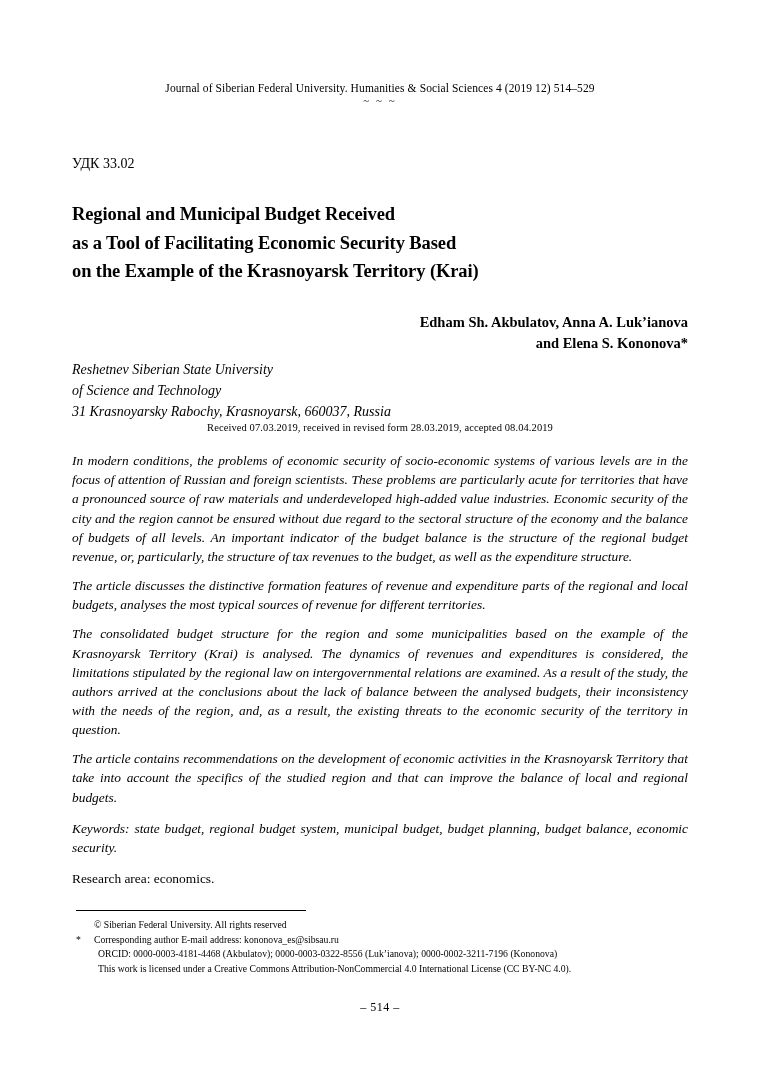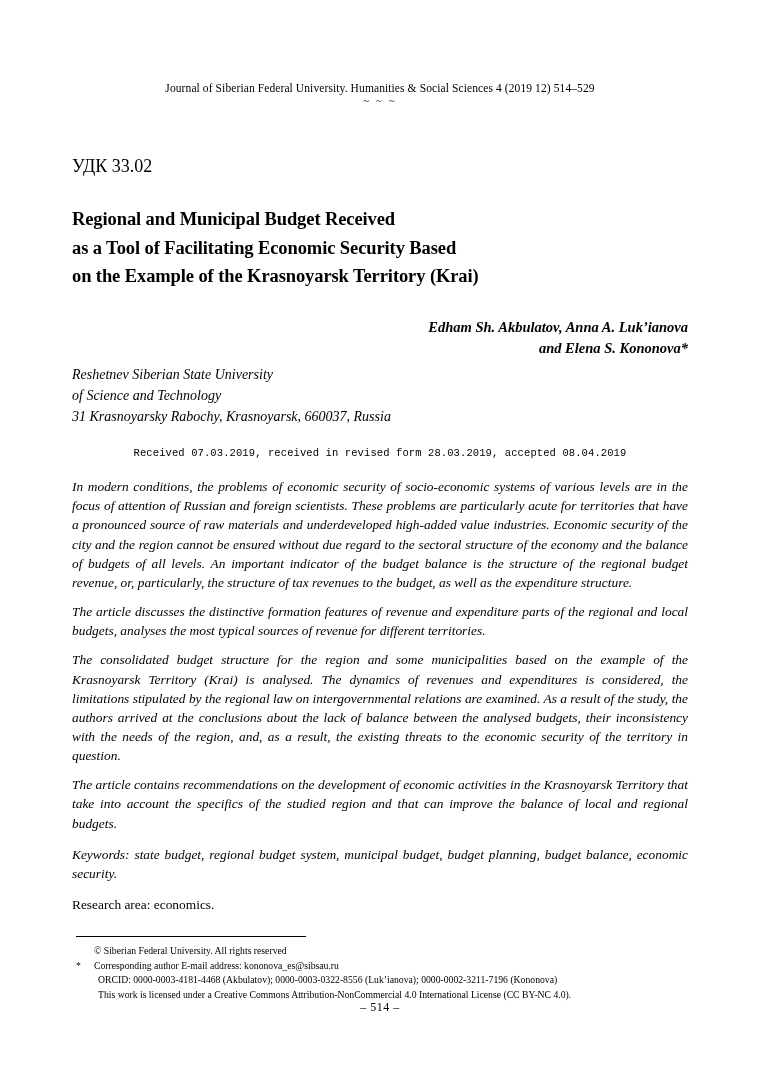--- a/index.html
+++ b/index.html
@@ -40,52 +40,49 @@
   }
   .tilde {
     text-align: center;
     font-size: 11px;
     letter-spacing: 2px;
     color: #111;
     margin-top: -2px;
   }
   .udk {
     margin-top: 50px;
-    font-size: 18px;
+    font-size: 14px;
     font-family: "Liberation Serif", serif;
   }
   .title {
     margin-top: 28px;
     font-size: 18.5px;
     font-weight: bold;
     line-height: 1.55;
     letter-spacing: -0.1px;
   }
   .title div { white-space: nowrap; }
   .authors {
     margin-top: 26px;
     text-align: right;
     font-size: 14.5px;
     font-weight: bold;
     line-height: 1.45;
-    font-style: italic;
   }
   .affiliation {
     margin-top: 5px;
     text-align: left;
     font-size: 14px;
     font-style: italic;
     line-height: 1.5;
   }
   .received {
-    margin-top: 20px;
     text-align: center;
     font-size: 10.5px;
     letter-spacing: 0.1px;
-    font-family: Liberation Mono, monospace;
   }
   .abstract {
     margin-top: 18px;
     font-size: 13.4px;
     font-style: italic;
     text-align: justify;
     line-height: 1.43;
   }
   .abstract p {
     margin: 0 0 10px 0;

